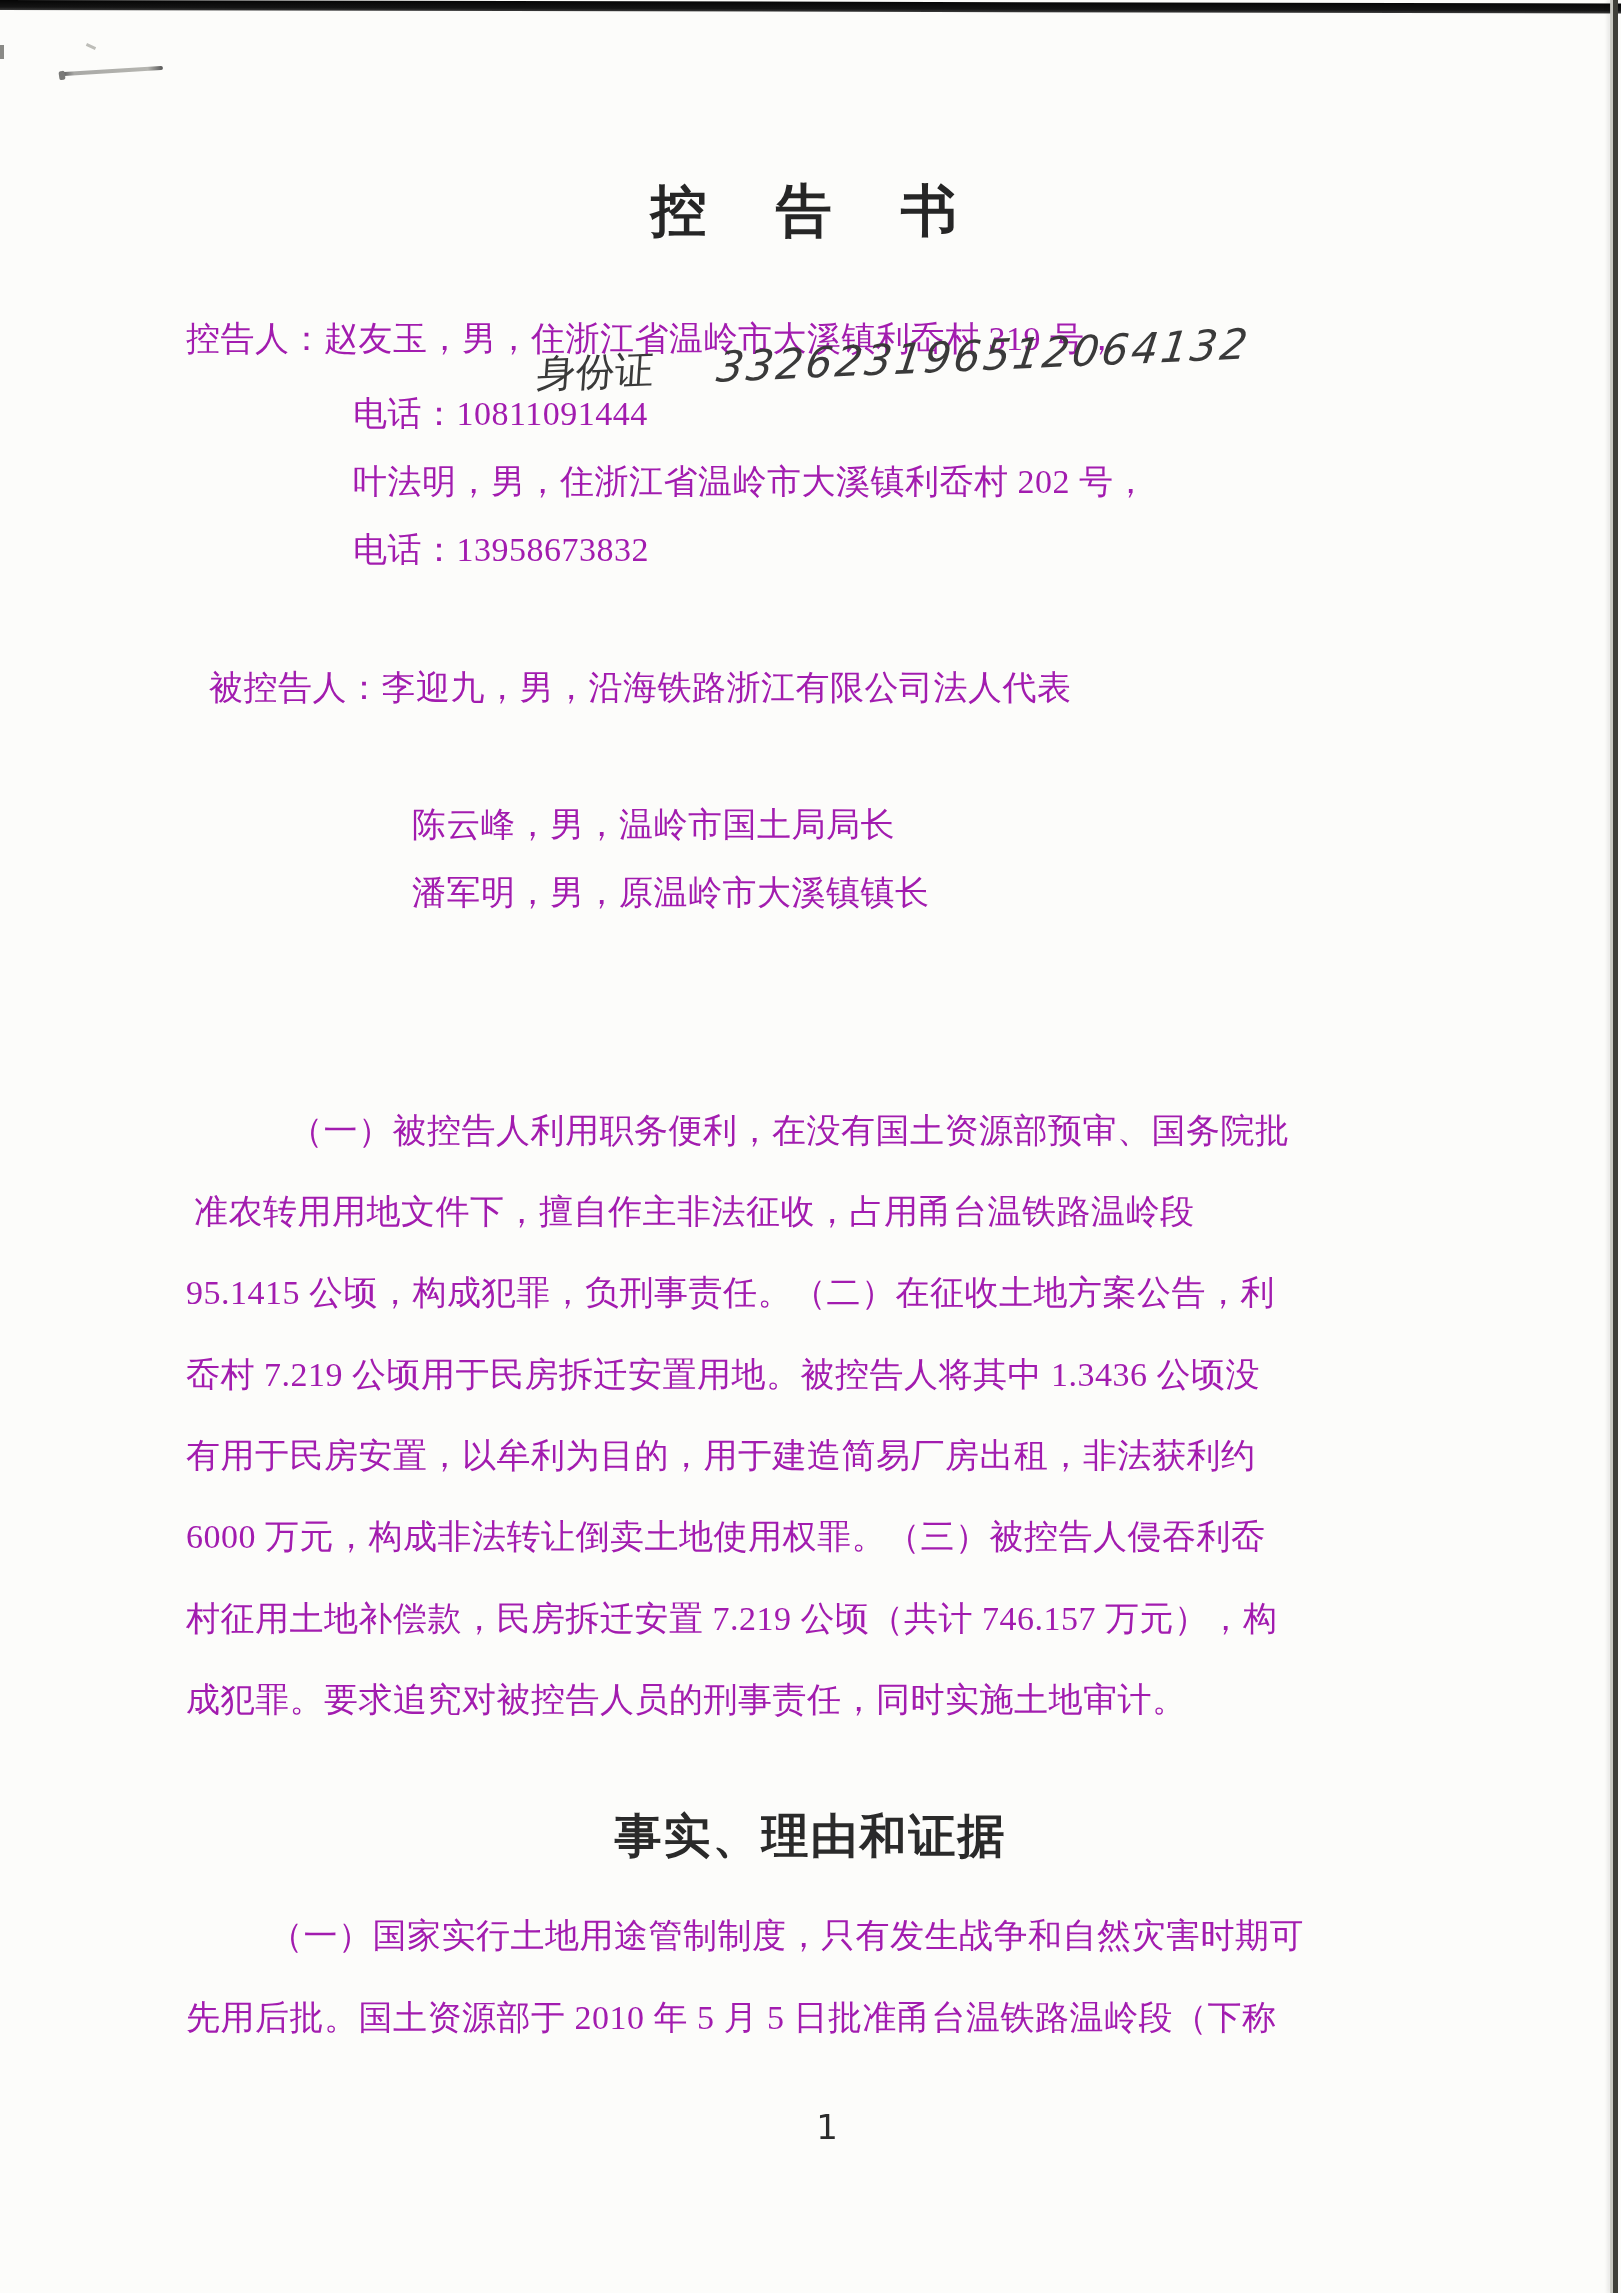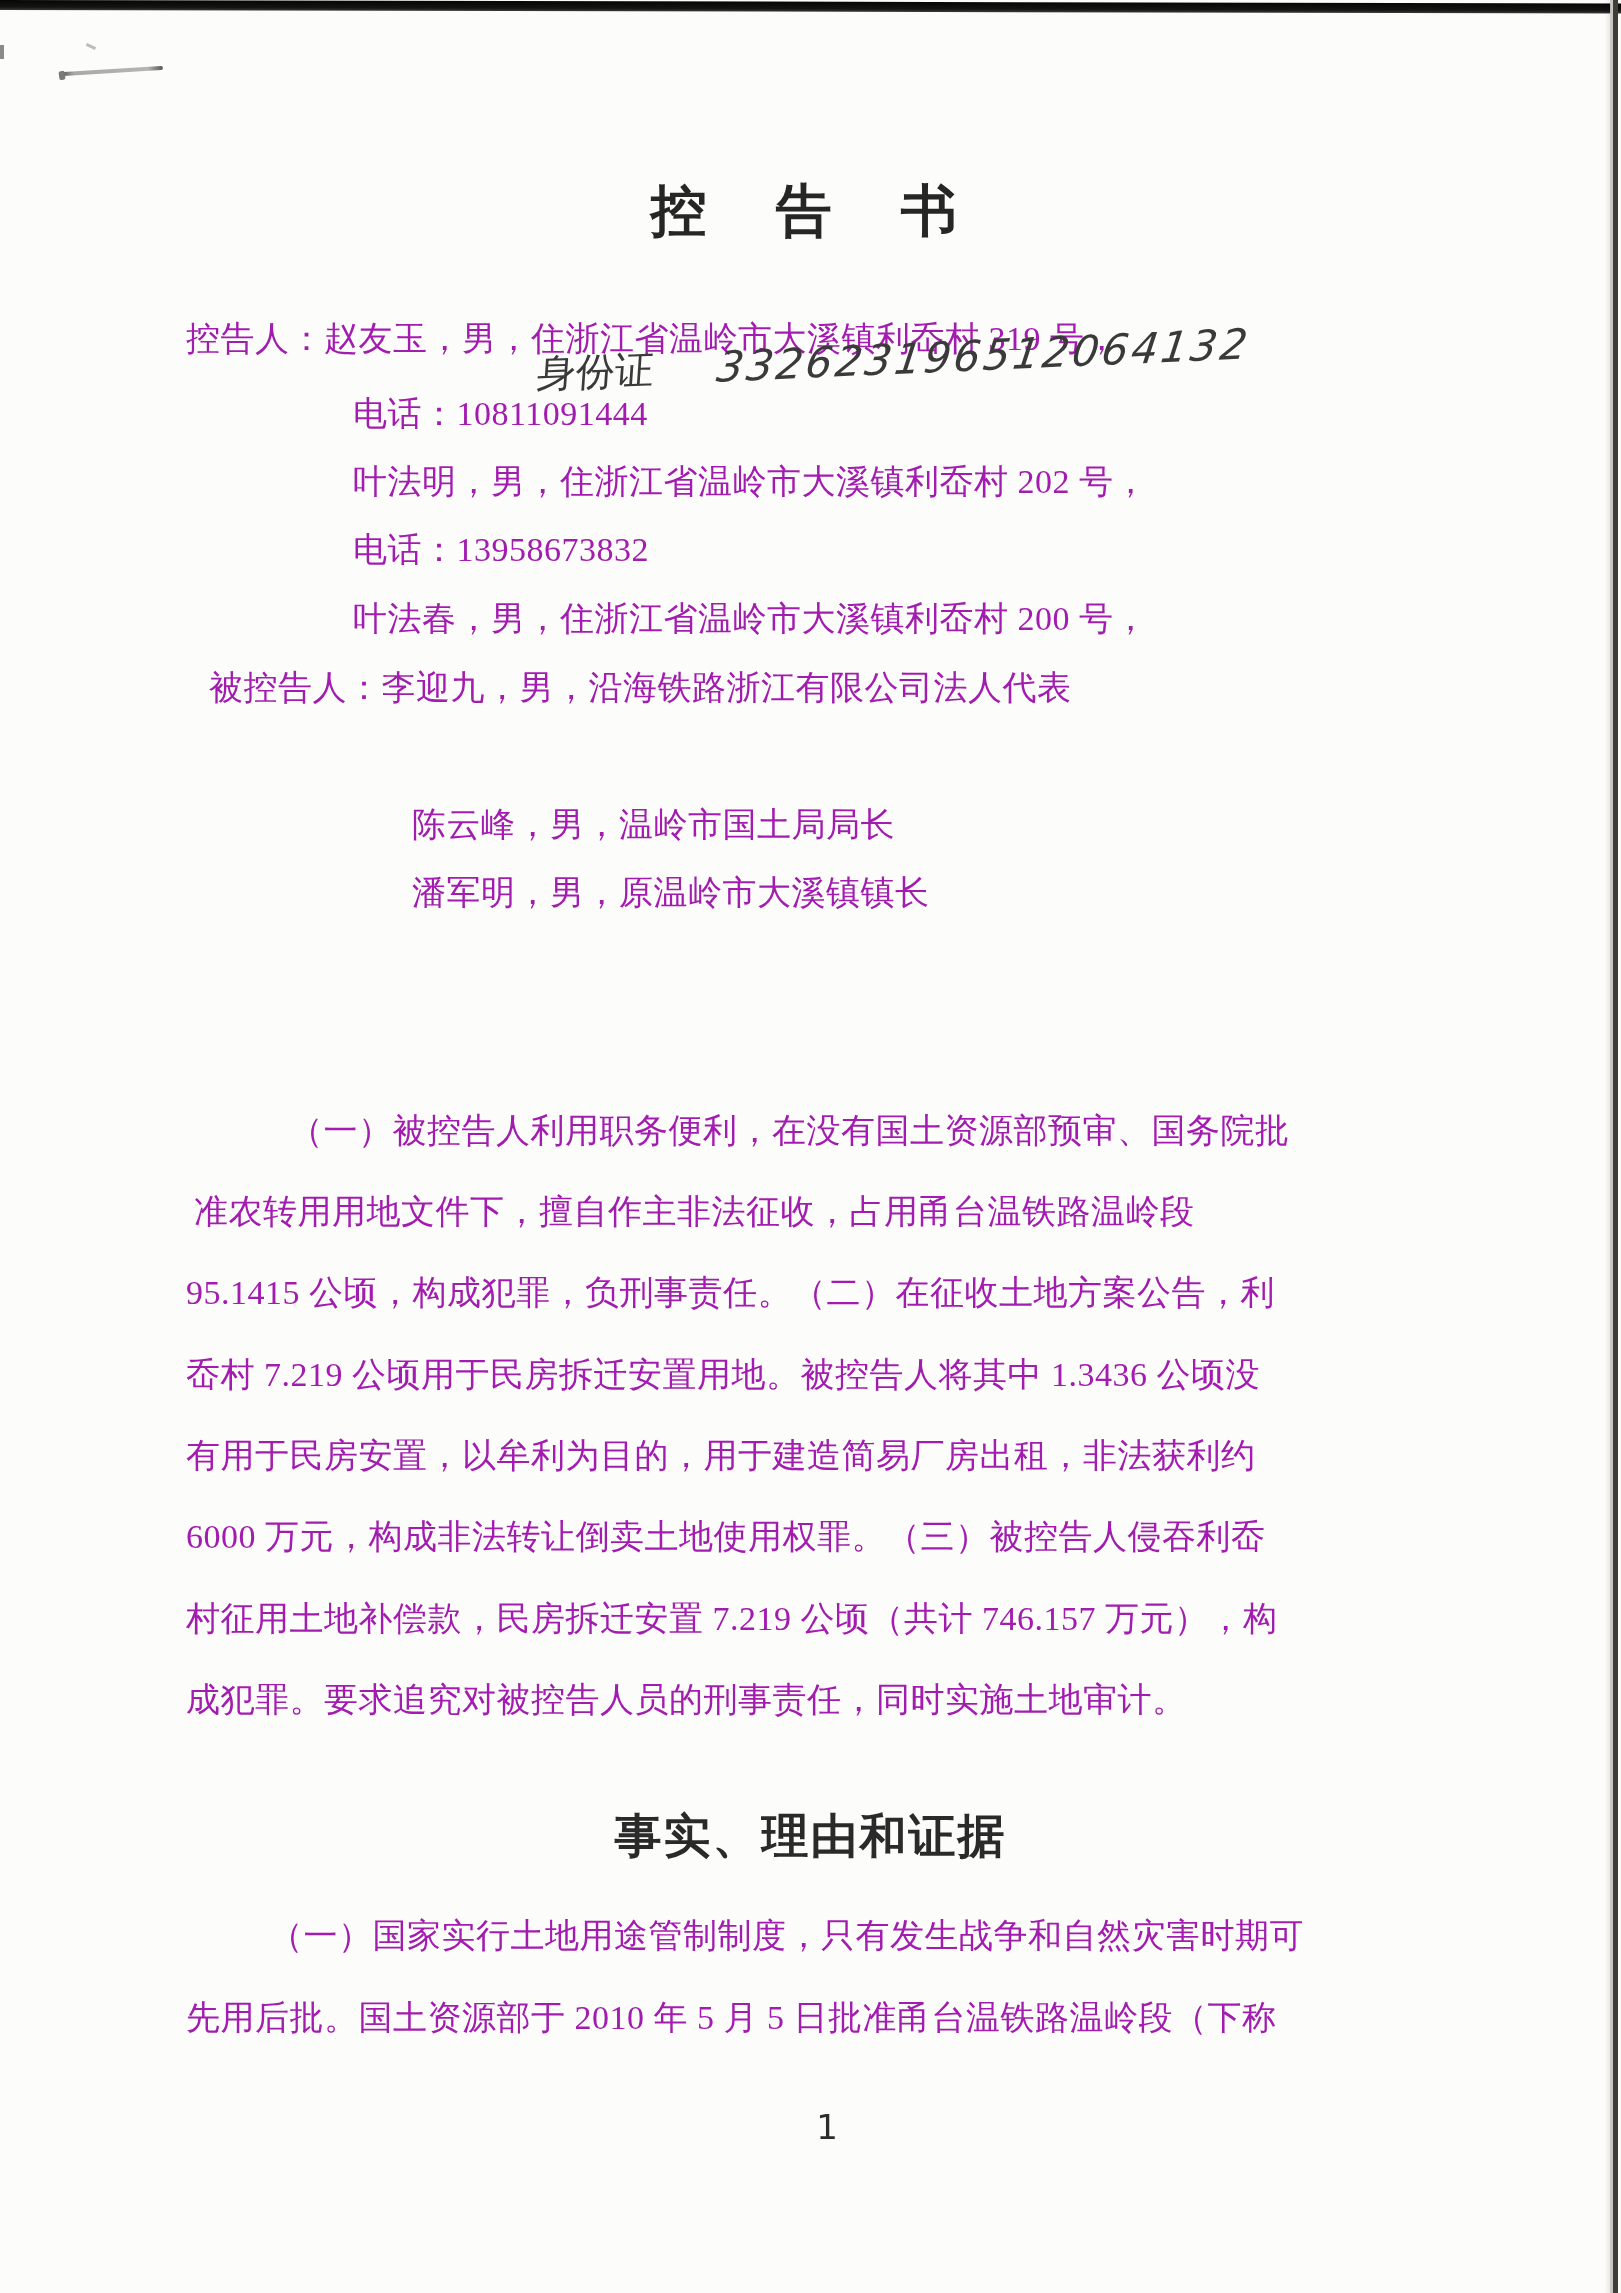--- a/index.html
+++ b/index.html
@@ -163,21 +163,20 @@
   <div class="staple-tip"></div>
   <div class="edge-speck"></div>
   <div class="dust-speck"></div>
 
   <div class="doc-title">控  告  书</div>
 
   <div class="line pl0">控告人：赵友玉，男，住浙江省温岭市大溪镇利岙村 319 号，</div>
   <div class="line pl1">电话：10811091444</div>
   <div class="line pl2">叶法明，男，住浙江省温岭市大溪镇利岙村 202 号，</div>
   <div class="line pl3">电话：13958673832</div>
-  <div class="line pl4">叶法春，男，住浙江省温岭市大溪镇利岙村 200 号，</div>
   <div class="line pl5">被控告人：李迎九，男，沿海铁路浙江有限公司法人代表</div>
   <div class="line pl7">陈云峰，男，温岭市国土局局长</div>
   <div class="line pl8">潘军明，男，原温岭市大溪镇镇长</div>
 
   <div class="hw hw-label">身份证</div>
   <div class="hw hw-number">332623196512064132</div>
 
   <div class="line b0">（一）被控告人利用职务便利，在没有国土资源部预审、国务院批</div>
   <div class="line b1">准农转用用地文件下，擅自作主非法征收，占用甬台温铁路温岭段</div>
   <div class="line b2">95.1415 公顷，构成犯罪，负刑事责任。（二）在征收土地方案公告，利</div>

